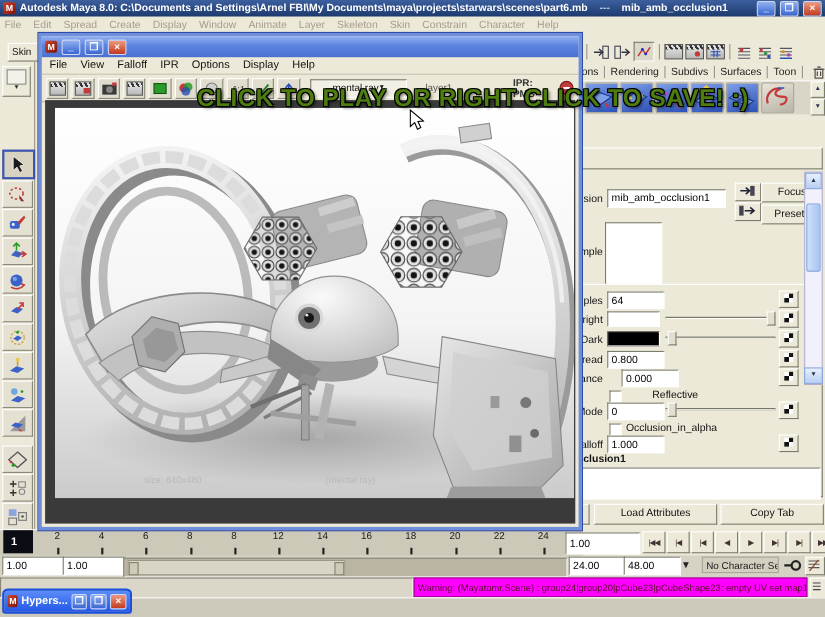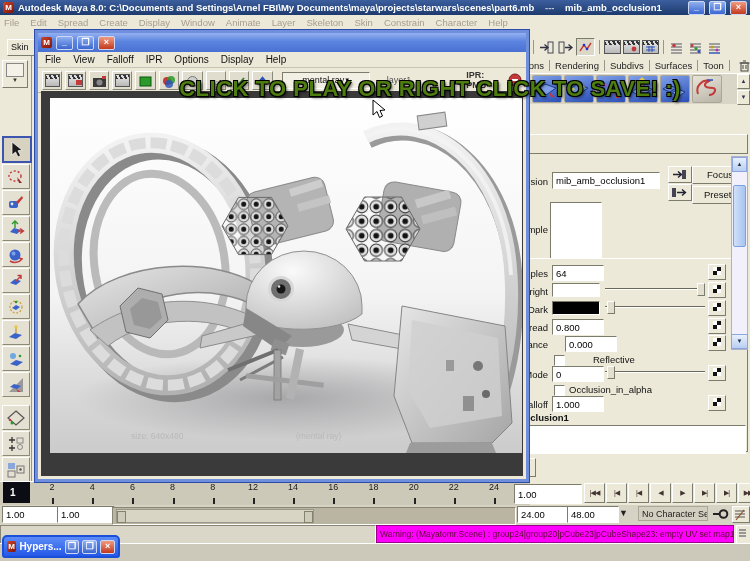--- a/index.html
+++ b/index.html
@@ -451,20 +451,22 @@
     <div id="ae-scroll">
       <div class="arr">▲</div>
       <div class="thumb"></div>
       <div class="arr" style="position:absolute;bottom:0;left:-1px;right:-1px;">▼</div>
     </div>
 
     <div class="abs" style="left:0;top:306px;width:200px;font-size:9.5px;font-weight:bold;white-space:nowrap;">Notes: mib_amb_occlusion1</div>
     <div class="abs sunk" style="left:60px;top:319px;width:244px;height:27px;"></div>
 
     <div class="aebtn b3" style="left:48px;top:352px;width:46px;height:17px;">Select</div>
+    <div class="aebtn b3" style="left:100px;top:352px;width:110px;height:17px;">Load Attributes</div>
+    <div class="aebtn b3" style="left:215px;top:352px;width:92px;height:17px;">Copy Tab</div>
   </div>
 
   <div id="rv" class="abs">
     <div id="rv-title">
       <div class="mayaicon">M</div>
       <div class="xpb">_</div>
       <div class="xpb">❒</div>
       <div class="xpb close">×</div>
     </div>
     <div id="rv-menus">

